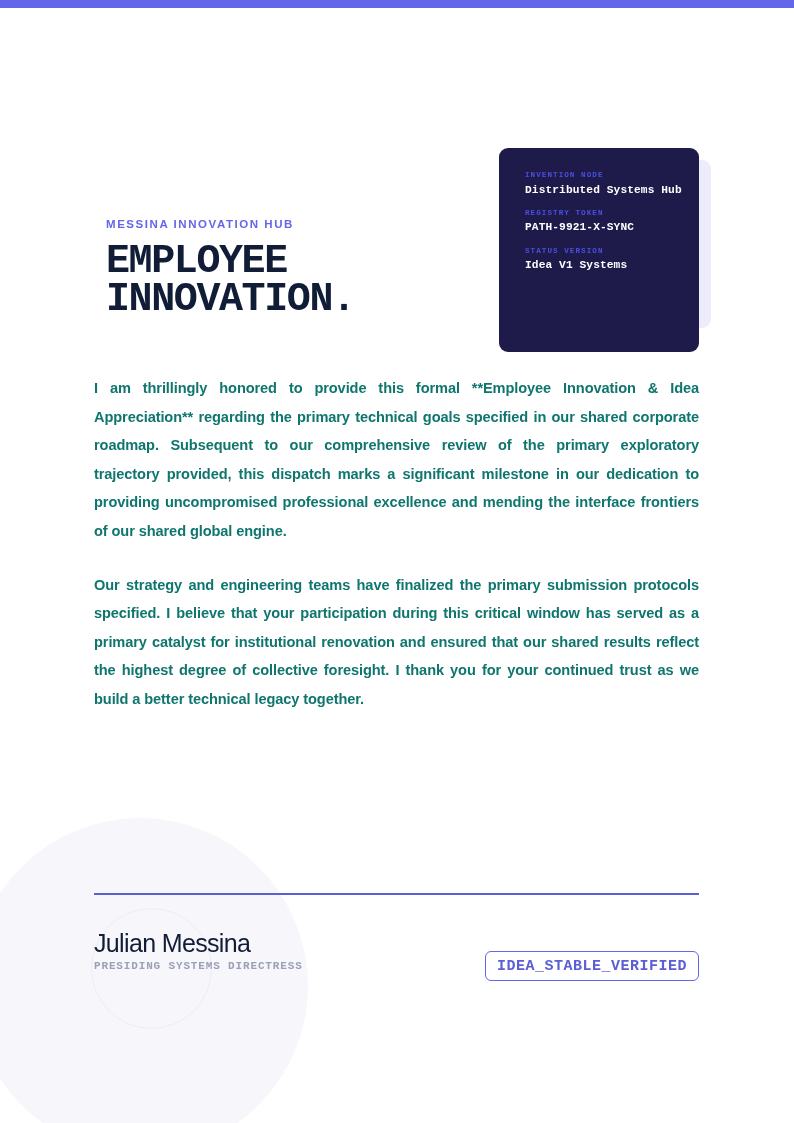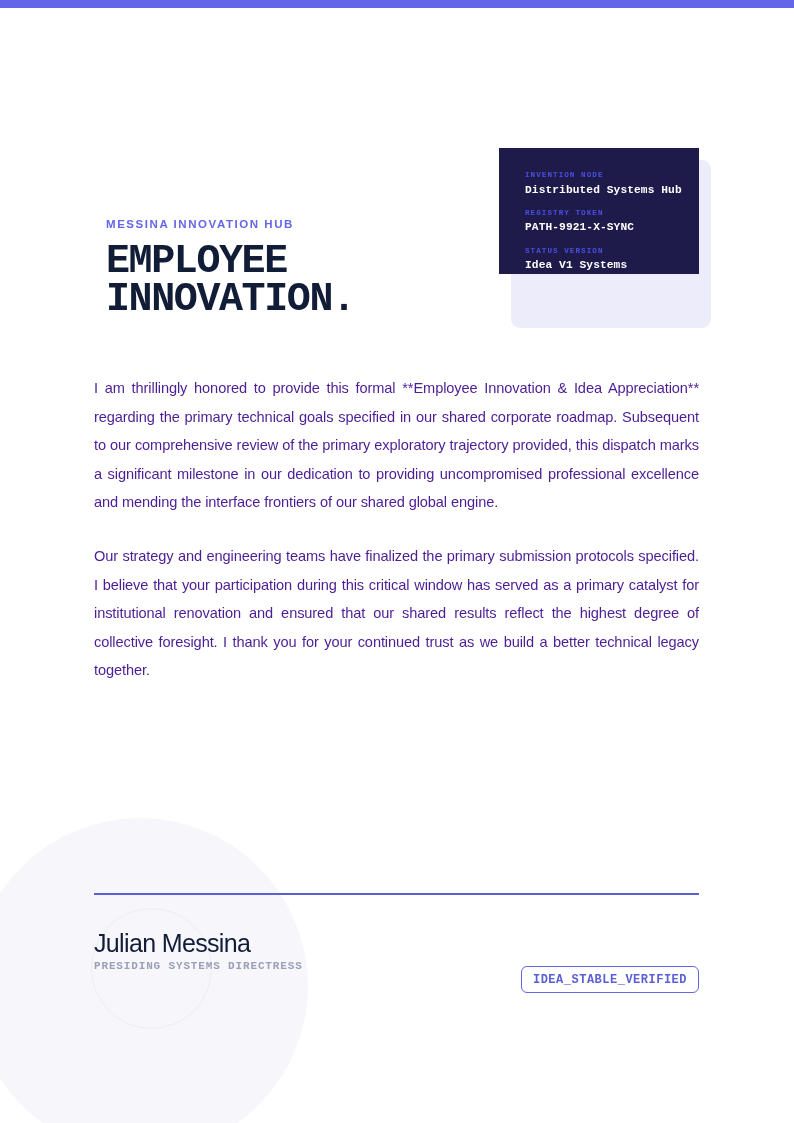--- a/index.html
+++ b/index.html
@@ -105,22 +105,22 @@
     width: 200px;
     height: 168px;
     border-radius: 9px;
     background: #edecfa;
   }
   .card {
     position: absolute;
     left: 0;
     top: 0;
     width: 200px;
-    height: 126px;
-    border-radius: 0;
+    height: 204px;
+    border-radius: 9px;
     background: #1e1b4b;
     box-sizing: border-box;
     padding: 24px 0 0 26px;
   }
   .meta-row { margin-bottom: 14px; }
   .meta-row:last-child { margin-bottom: 10px; }
   .meta-label {
     font-family: "Liberation Mono", "DejaVu Sans Mono", monospace;
     font-size: 7.6px;
     font-weight: bold;
@@ -144,23 +144,24 @@
   .body-copy {
     position: absolute;
     left: 94px;
     top: 374px;
     width: 605px;
   }
   .body-copy p {
     margin: 0 0 25px 0;
     font-size: 14.6px;
     line-height: 28.6px;
-    color: #4c1d95;
+    color: #0f766e;
     text-align: justify;
     letter-spacing: -0.1px;
+    font-weight: bold;
   }
   .body-copy p:last-child { margin-bottom: 4px; }
 
   
   .divider {
     position: absolute;
     left: 94px;
     top: 893px;
     width: 605px;
     height: 2px;
@@ -187,26 +188,26 @@
     font-weight: bold;
     letter-spacing: 0.85px;
     color: #9aa0b8;
     text-transform: uppercase;
     margin: 0;
     line-height: 1;
   }
   .verify-badge {
     position: absolute;
     right: 0;
-    top: 36px;
+    top: 21px;
     border: 1.6px solid #6366e8;
     border-radius: 6px;
     padding: 7px 11px 6px 11px;
     font-family: "Liberation Mono", "DejaVu Sans Mono", monospace;
-    font-size: 12px;
+    font-size: 15px;
     font-weight: bold;
     letter-spacing: 0.5px;
     color: #5b5fd6;
     background: #ffffff;
     white-space: nowrap;
     line-height: 1;
   }
 </style>
 </head>
 <body>

